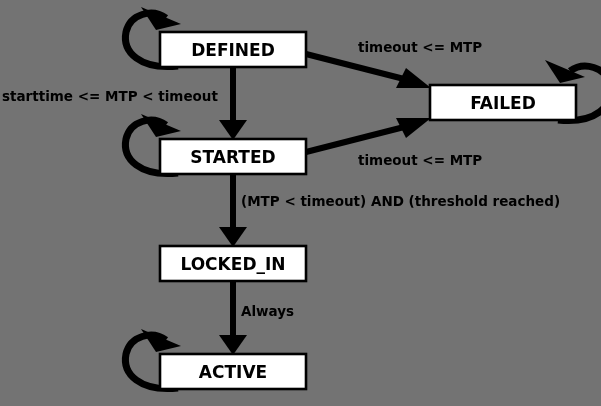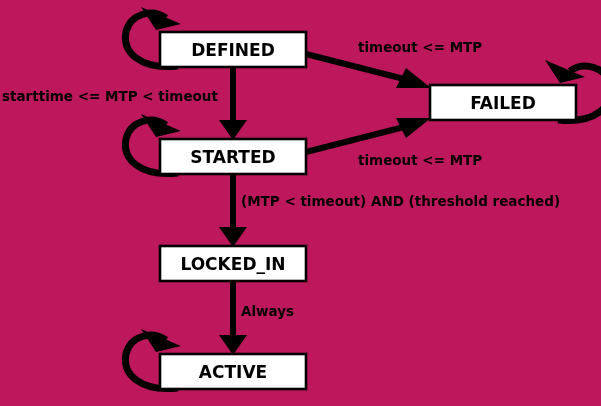--- a/index.html
+++ b/index.html
@@ -4,21 +4,21 @@
 <style>
   html, body {
     margin: 0;
     padding: 0;
     background: #ffffff;
   }
   #diagram-root {
     position: relative;
     width: 601px;
     height: 406px;
-    background: #be185d;
+    background: #737373;
     font-family: "DejaVu Sans", sans-serif;
     overflow: hidden;
   }
   #state-svg {
     position: absolute;
     left: 0;
     top: 0;
   }
   .state-box-rect {
     fill: #ffffff;

